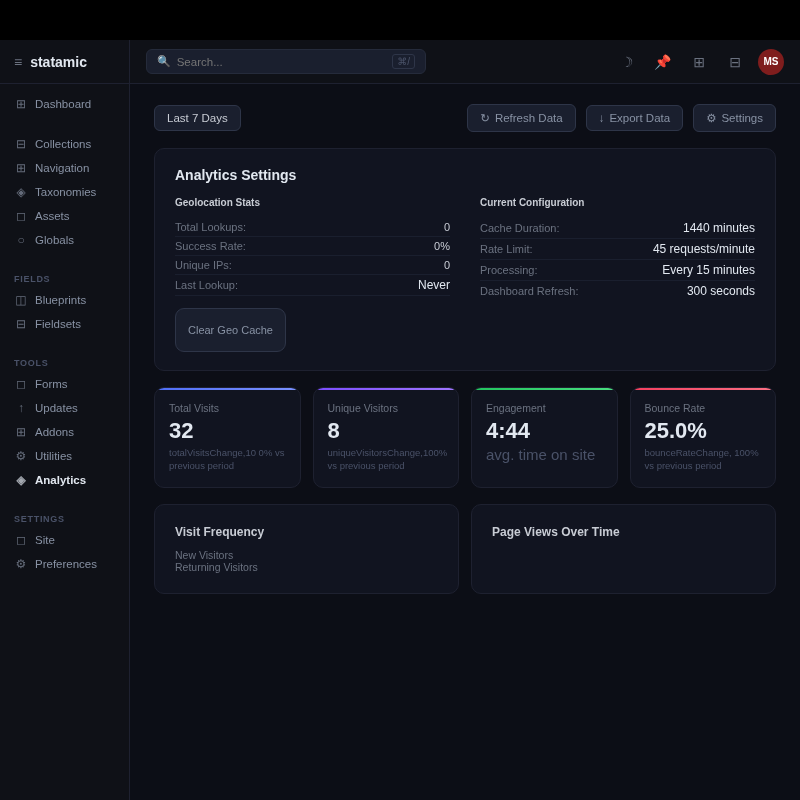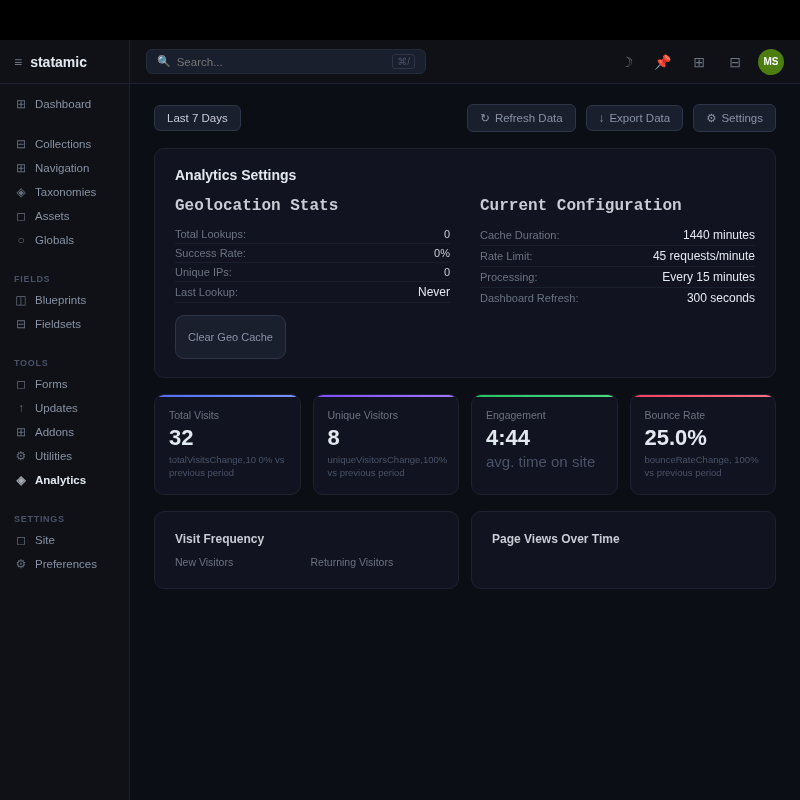--- a/index.html
+++ b/index.html
@@ -161,21 +161,21 @@
       display: flex;
       align-items: center;
       justify-content: center;
       border-radius: 4px;
     }
 
     .avatar {
       width: 26px;
       height: 26px;
       border-radius: 50%;
-      background: #4d7c0f;
+      background: #7f1d1d;
       display: flex;
       align-items: center;
       justify-content: center;
       color: #fff;
       font-size: 10px;
       font-weight: 700;
       cursor: pointer;
     }
 
     
@@ -235,25 +235,24 @@
       margin-bottom: 14px;
     }
 
     .settings-grid {
       display: grid;
       grid-template-columns: 1fr 1fr;
       gap: 0 30px;
     }
 
     .settings-col-title {
-      font-size: 16px;
+      font-size: 10px;
       font-weight: 600;
       color: #c8ccd4;
       margin-bottom: 10px;
-      font-family: Liberation Mono, monospace;
     }
 
     .settings-row {
       display: flex;
       justify-content: space-between;
       align-items: center;
       padding: 3px 0;
       border-bottom: 1px solid #1a1f2e;
     }
 
@@ -361,22 +360,21 @@
 
     .bottom-card-title {
       font-size: 12px;
       font-weight: 600;
       color: #c8ccd4;
       margin-bottom: 10px;
     }
 
     .bottom-card-cols {
       display: grid;
-      grid-template-columns: 1fr 1fr;
-      gap: 8px;
+      grid-template-columns: 1fr;
     }
 
     .bottom-col-label {
       font-size: 10.5px;
       color: #6b7280;
     }
 
     
     .content-area::-webkit-scrollbar { width: 4px; }
     .content-area::-webkit-scrollbar-track { background: transparent; }

